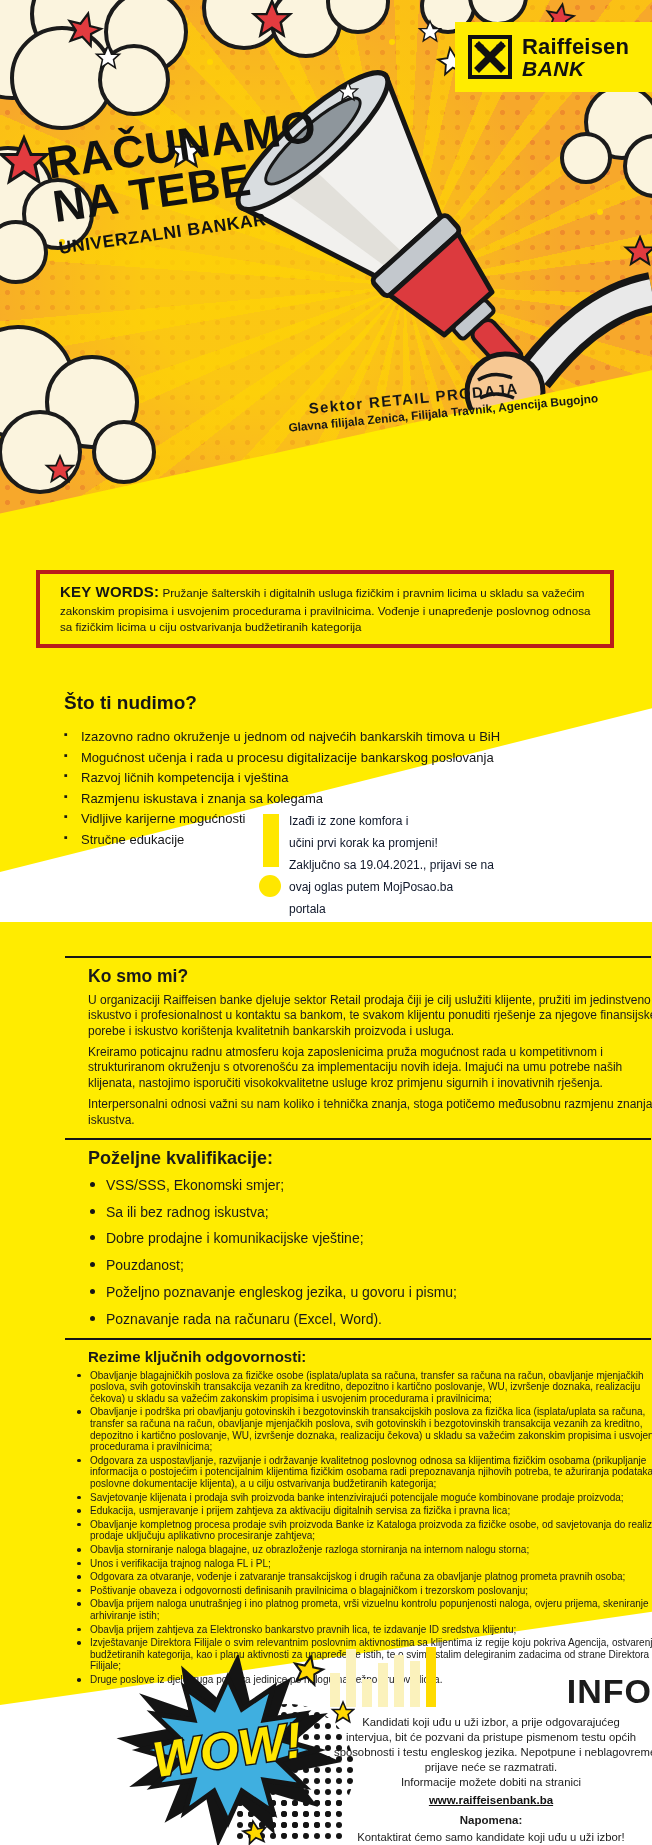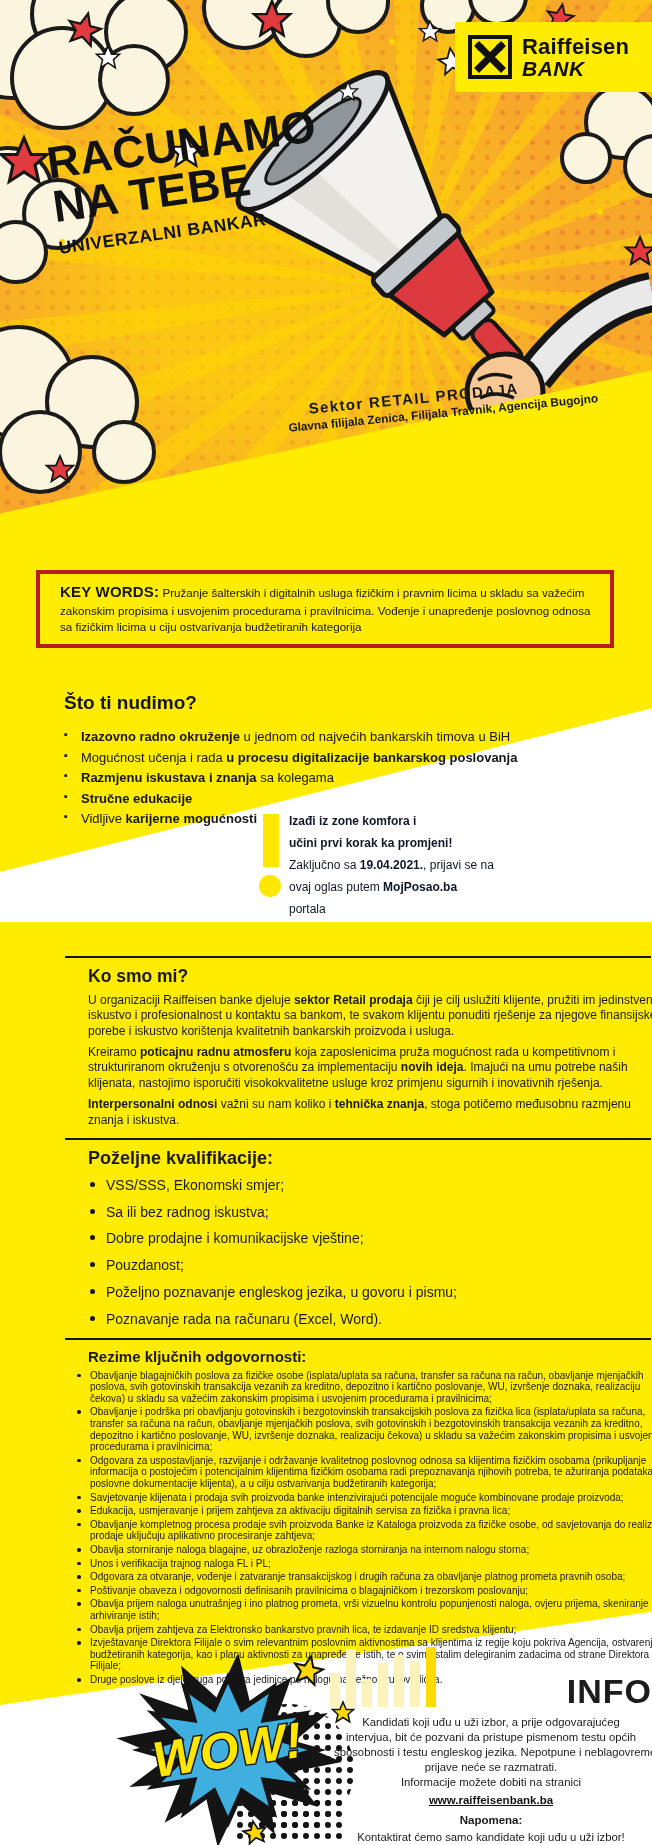--- a/index.html
+++ b/index.html
@@ -1,18 +1,18 @@
 <!DOCTYPE html>
 <html><head>
 <meta charset="utf-8">
 <style>
   html,body{margin:0;padding:0;background:#fff;}
   .canvas{position:relative;width:652px;height:1845px;overflow:hidden;background:#fff;
           font-family:"Liberation Sans",sans-serif;color:#161616;}
-  .b{font-weight:bold;}
+  .b{font-weight:normal;}
 
   
   .hero{position:absolute;left:0;top:0;width:652px;height:520px;overflow:hidden;z-index:1;
         background:
           radial-gradient(circle at 40% 52%, rgba(255,225,0,.55) 0 120px, rgba(255,225,0,0) 300px),
           radial-gradient(#ee8b2c 2.2px, rgba(0,0,0,0) 2.9px),
           #f7a82b;
         background-size:auto,15px 15px,auto;}
   .hero::before{content:"";position:absolute;inset:0;
         background:repeating-conic-gradient(from 8deg at 62% 55%, rgba(255,216,0,.50) 0 5deg, rgba(255,216,0,0) 5deg 14deg);}
@@ -180,23 +180,24 @@
   <div class="keywords">
     <span class="kw-label">KEY WORDS:</span>
     <span>Pružanje šalterskih i digitalnih usluga fizičkim i pravnim licima u skladu sa važećim zakonskim propisima i usvojenim procedurama i pravilnicima. Vođenje i unapređenje poslovnog odnosa sa fizičkim licima u ciju ostvarivanja budžetiranih kategorija</span>
   </div>
 
   <div class="offer">
     <h2>Što ti nudimo?</h2>
     <ul class="offer-list">
         <li><span class="b">Izazovno radno okruženje</span><span> u jednom od najvećih bankarskih timova u BiH</span></li>
         <li><span>Mogućnost učenja i rada </span><span class="b">u procesu digitalizacije bankarskog poslovanja</span></li>
+        <li><span>Razvoj ličnih kompetencija i vještina</span></li>
         <li><span class="b">Razmjenu iskustava i znanja</span><span> sa kolegama</span></li>
+        <li><span>Vidljive </span><span class="b">karijerne mogućnosti</span></li>
         <li><span class="b">Stručne edukacije</span></li>
-        <li><span>Vidljive </span><span class="b">karijerne mogućnosti</span></li>
       </ul>
   </div>
 
   <div class="cta">
     <div class="cta-bar"></div>
     <div class="cta-dot"></div>
     <div class="cta-text">
         <div><span class="b">Izađi iz zone komfora i</span></div>
         <div><span class="b">učini prvi korak ka promjeni!</span></div>
         <div><span>Zaključno sa </span><span class="b">19.04.2021.</span><span>, prijavi se na</span></div>

